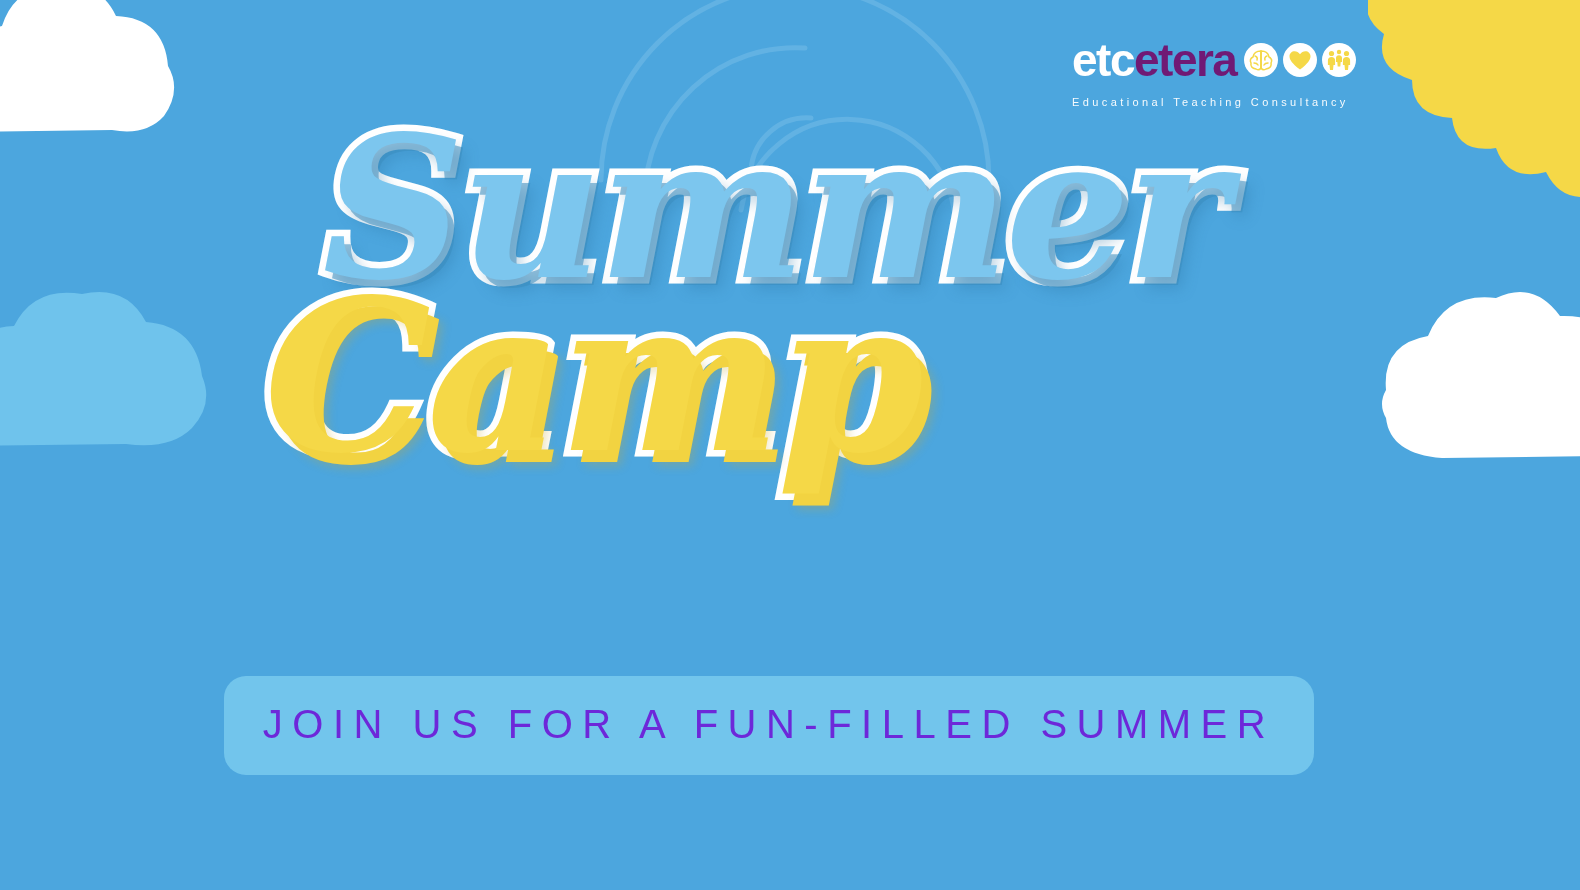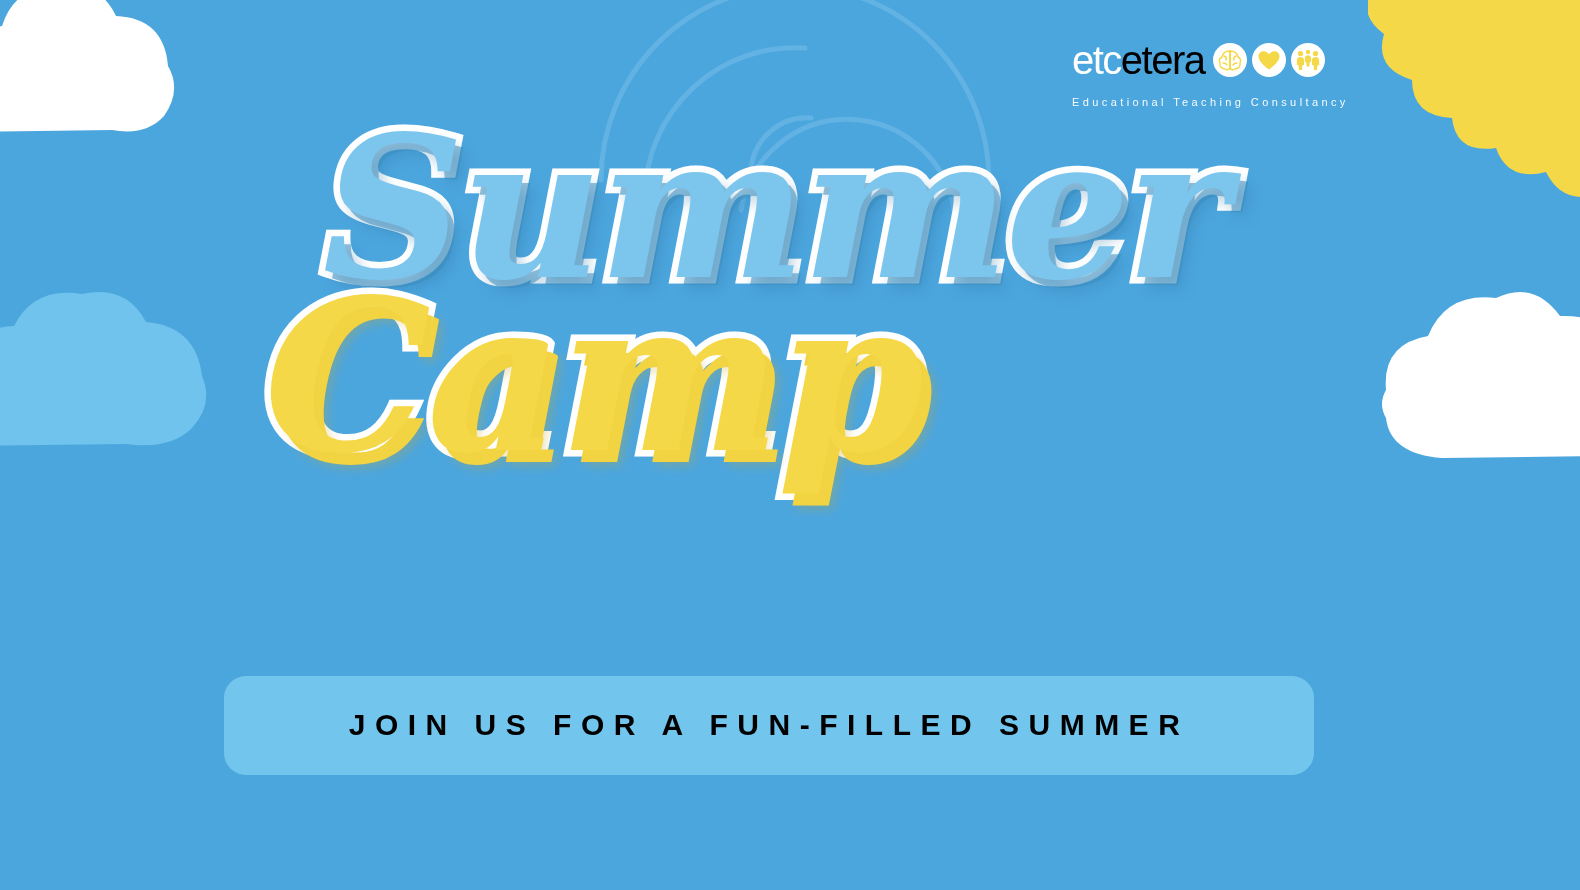--- a/index.html
+++ b/index.html
@@ -39,30 +39,30 @@
   #sun svg { display:block; width:100%; height:100%; }
 
   
   #logo {
     position:absolute;
     left:1072px; top:28px;
     width:460px; height:88px;
     z-index:6;
   }
   .logo-word {
-    font-size:40px;
-    font-weight:400;
+    font-size:46px;
+    font-weight:700;
     letter-spacing:-1.5px;
     line-height:64px;
     white-space:nowrap;
     display:flex;
     align-items:center;
   }
   .logo-etc  { color:#FFFFFF; }
-  .logo-rest { color:#000000; }
+  .logo-rest { color:#701a75; }
 
   .logo-icons { display:inline-flex; gap:5px; margin-left:8px; align-items:center; }
   .logo-icons svg { display:block; }
 
   #logo-tagline {
     margin-top:4px;
     color:#FFFFFF;
     font-size:11px;
     letter-spacing:3.4px;
     font-weight:400;
@@ -121,23 +121,23 @@
     position:absolute;
     left:224px; top:676px;
     width:1090px;
     padding:22px 30px 24px;
     background:#72C5EC;
     border-radius:22px;
     z-index:5;
     text-align:center;
   }
   .subtitle-line {
-    color:#000000;
-    font-size:30px;
-    font-weight:700;
+    color:#6d28d9;
+    font-size:40px;
+    font-weight:400;
     letter-spacing:9.5px;
     line-height:53px;
     white-space:nowrap;
   }
 </style>
 </head>
 <body>
 
 <div id="poster">
 

